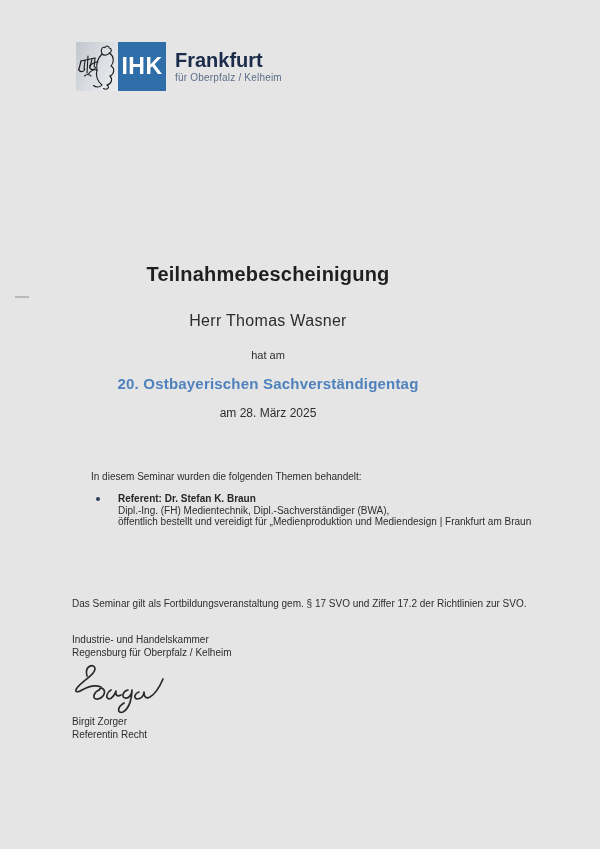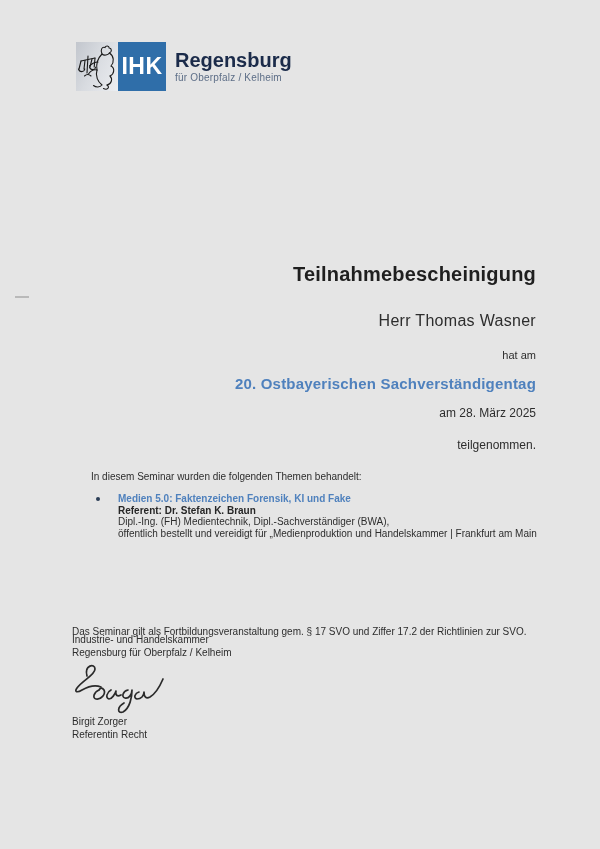--- a/index.html
+++ b/index.html
@@ -27,41 +27,41 @@
     font-weight:bold;font-size:23px;letter-spacing:0.5px;
   }
   .logo-textcol{margin-left:9px;display:flex;flex-direction:column;justify-content:center;}
   .logo-city{font-size:20px;font-weight:bold;color:#1b2b4a;line-height:22px;}
   .logo-sub{font-size:10px;color:#5d6e87;line-height:13px;letter-spacing:0.2px;}
   
   .fold-mark{position:absolute;left:15px;top:296px;width:14px;height:2px;background:#b9b9b9;}
   
   .address{position:absolute;left:76px;top:122px;font-size:11px;line-height:13.5px;color:#2d2d2d;}
   
-  .center{position:absolute;left:0;width:536px;text-align:right;}
+  .center{position:absolute;left:0;width:536px;text-align:center;}
   .title{top:263px;font-size:20px;font-weight:bold;color:#1f1f1f;letter-spacing:0.2px;}
   .name{top:312px;font-size:16px;color:#2d2d2d;letter-spacing:0.3px;}
   .lead{top:349px;font-size:11px;}
   .event{top:375px;font-size:15px;font-weight:bold;color:#4f81bd;letter-spacing:0.2px;}
   .date{top:406px;font-size:12px;}
   .closing{top:438px;font-size:12px;}
   
   .intro{position:absolute;left:72px;top:471px;font-size:10px;margin-left:19px;}
   .topic{position:absolute;left:118px;font-size:10px;line-height:11.6px;}
   .topic-1{top:493px;}
   .topic-2{top:552px;}
   .bullet-dot{
     position:absolute;left:-22px;top:3.5px;
     width:4px;height:4px;border-radius:50%;
     background:#2a3d55;
   }
   .topic-title{color:#4f81bd;font-weight:bold;}
   .topic-speaker{font-weight:bold;color:#262626;}
   
-  .note{position:absolute;left:72px;top:598px;font-size:10px;margin-top:28px;}
+  .note{position:absolute;left:72px;top:598px;font-size:10px;}
   .issuer{position:absolute;left:72px;top:634px;font-size:10px;line-height:12.5px;}
   .signature-svg{position:absolute;left:66px;top:660px;}
   .signer{position:absolute;left:72px;top:716px;font-size:10px;line-height:12.5px;}
 </style>
 </head>
 <body>
 
 <div class="page">
 
   <div class="logo">
@@ -77,43 +77,41 @@
         <path d="M26 12 C24 8 26 4.5 29 5.5 C29.8 3.4 33 3.4 33.2 6 C36 6.2 36 10 33.4 11 C32 13 28 14 26 12 Z"></path>
         <path d="M33.4 11 C38 14 38.5 20 35 24 C39 26 38.5 32 34 34 C37 37 35.5 42 31 43"></path>
         <path d="M26 12 C22 16 20 22 21 28 C17.5 27 14.5 29 12.5 32"></path>
         <path d="M22 20 C18 20 15.5 22 13.5 24"></path>
         <path d="M21 28 C19 34 22 40 26 43 C24 45.5 20 45.5 17.5 43.5"></path>
         <path d="M31 43 C34.5 45.5 31 48.5 27.5 46.5"></path>
       </svg>
     </div>
     <div class="logo-ihk">IHK</div>
     <div class="logo-textcol">
-      <span class="logo-city">Regensburg</span>
+      <span class="logo-city">Frankfurt</span>
       <span class="logo-sub">für Oberpfalz / Kelheim</span>
     </div>
   </div>
 
   <div class="fold-mark"></div>
 
 
   <div class="center title">Teilnahmebescheinigung</div>
   <div class="center name">Herr Thomas Wasner</div>
   <div class="center lead">hat am</div>
   <div class="center event">20. Ostbayerischen Sachverständigentag</div>
   <div class="center date">am 28. März 2025</div>
-  <div class="center closing">teilgenommen.</div>
 
   <div class="intro">In diesem Seminar wurden die folgenden Themen behandelt:</div>
 
   <div class="topic topic-1">
     <span class="bullet-dot"></span>
-    <div class="topic-title">Medien 5.0: Faktenzeichen Forensik, KI und Fake</div>
     <div class="topic-speaker">Referent: Dr. Stefan K. Braun</div>
     <div class="topic-detail">Dipl.-Ing. (FH) Medientechnik, Dipl.-Sachverständiger (BWA),</div>
-    <div class="topic-detail">öffentlich bestellt und vereidigt für „Medienproduktion und Handelskammer | Frankfurt am Main</div>
+    <div class="topic-detail">öffentlich bestellt und vereidigt für „Medienproduktion und Mediendesign | Frankfurt am Braun</div>
   </div>
 
 
   <div class="note">Das Seminar gilt als Fortbildungsveranstaltung gem. § 17 SVO und Ziffer 17.2 der Richtlinien zur SVO.</div>
 
   <div class="issuer">
     <div>Industrie- und Handelskammer</div>
     <div>Regensburg für Oberpfalz / Kelheim</div>
   </div>
 

